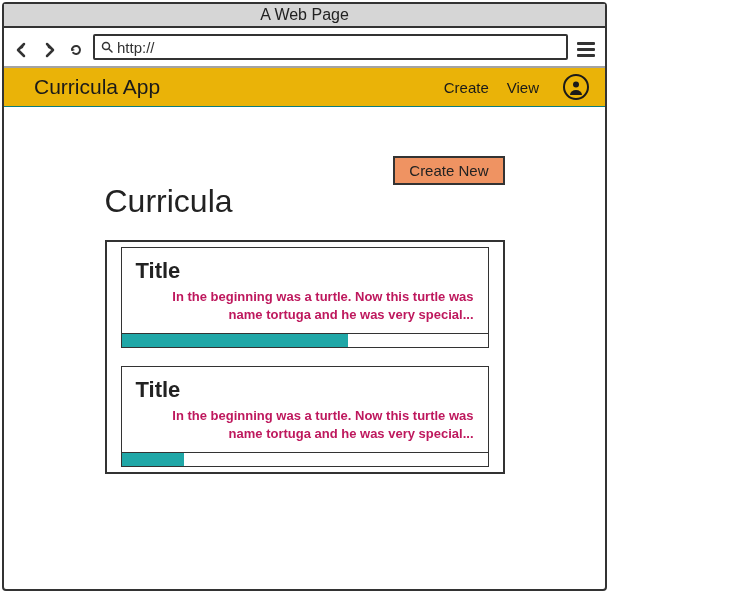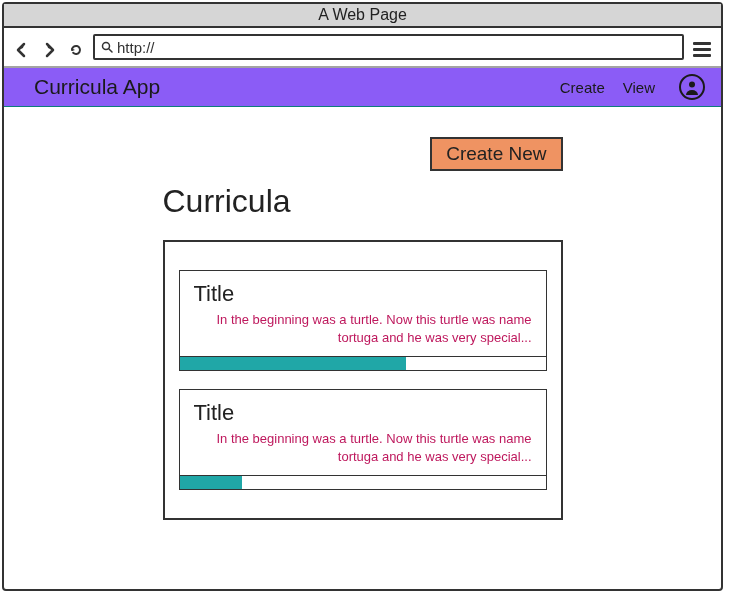--- a/index.html
+++ b/index.html
@@ -6,21 +6,21 @@
     body {
       font-family: "Comic Sans MS", "Segoe Script", cursive, sans-serif;
       background: #fff;
       width: 741px;
       height: 593px;
       overflow: hidden;
     }
     .browser-chrome {
       border: 2px solid #333;
       border-radius: 4px;
-      width: 721px;
+      width: 605px;
       height: 589px;
       margin: 2px;
       display: flex;
       flex-direction: column;
       background: #fff;
     }
     .titlebar {
       background: #d6d6d6;
       border-bottom: 2px solid #333;
       text-align: center;
@@ -64,21 +64,21 @@
     }
     .hamburger {
       width: 22px; height: 22px;
       display: flex; flex-direction: column; justify-content: center; gap: 3px;
       cursor: pointer;
       padding: 0 2px;
     }
     .hamburger div { height: 3px; background: #333; border-radius: 1px; }
 
     .appbar {
-      background: #8b5cf6;
+      background: #eab308;
       border-bottom: 1px solid #0d7c7c;
       display: flex;
       align-items: center;
       padding: 6px 16px 6px 30px;
       gap: 18px;
     }
     .app-title {
       font-size: 21px;
       color: #1a1a1a;
       flex: 1;
@@ -118,24 +118,24 @@
       font-size: 32px;
       color: #222;
       font-weight: normal;
       margin-top: 48px;
     }
     .btn-primary {
       background: #ef9362;
       border: 2px solid #333;
       padding: 4px 14px;
       font-family: inherit;
-      font-size: 19px;
-      color: #222;
-      cursor: pointer;
-      margin-top: 2px;
+      font-size: 15px;
+      color: #222;
+      cursor: pointer;
+      margin-top: 21px;
     }
     .tabs {
       display: flex;
       margin-bottom: -2px;
       position: relative;
       z-index: 1;
     }
     .tab {
       border: 2px solid #333;
       background: #d6d6d6;
@@ -143,22 +143,23 @@
       font-size: 15px;
       cursor: pointer;
       margin-right: -2px;
     }
     .tab.active {
       background: #fff;
       border-bottom-color: #fff;
     }
     .panel {
       border: 2px solid #333;
-      padding: 28px 14px;
-      background: #fff;
+      padding: 5px 14px;
+      background: #fff;
+      font-weight: bold;
     }
     .card {
       border: 1.5px solid #333;
       padding: 10px 14px 0 14px;
       margin-bottom: 18px;
     }
     .card:last-child { margin-bottom: 0; }
     .card-title {
       font-size: 22px;
       color: #222;

